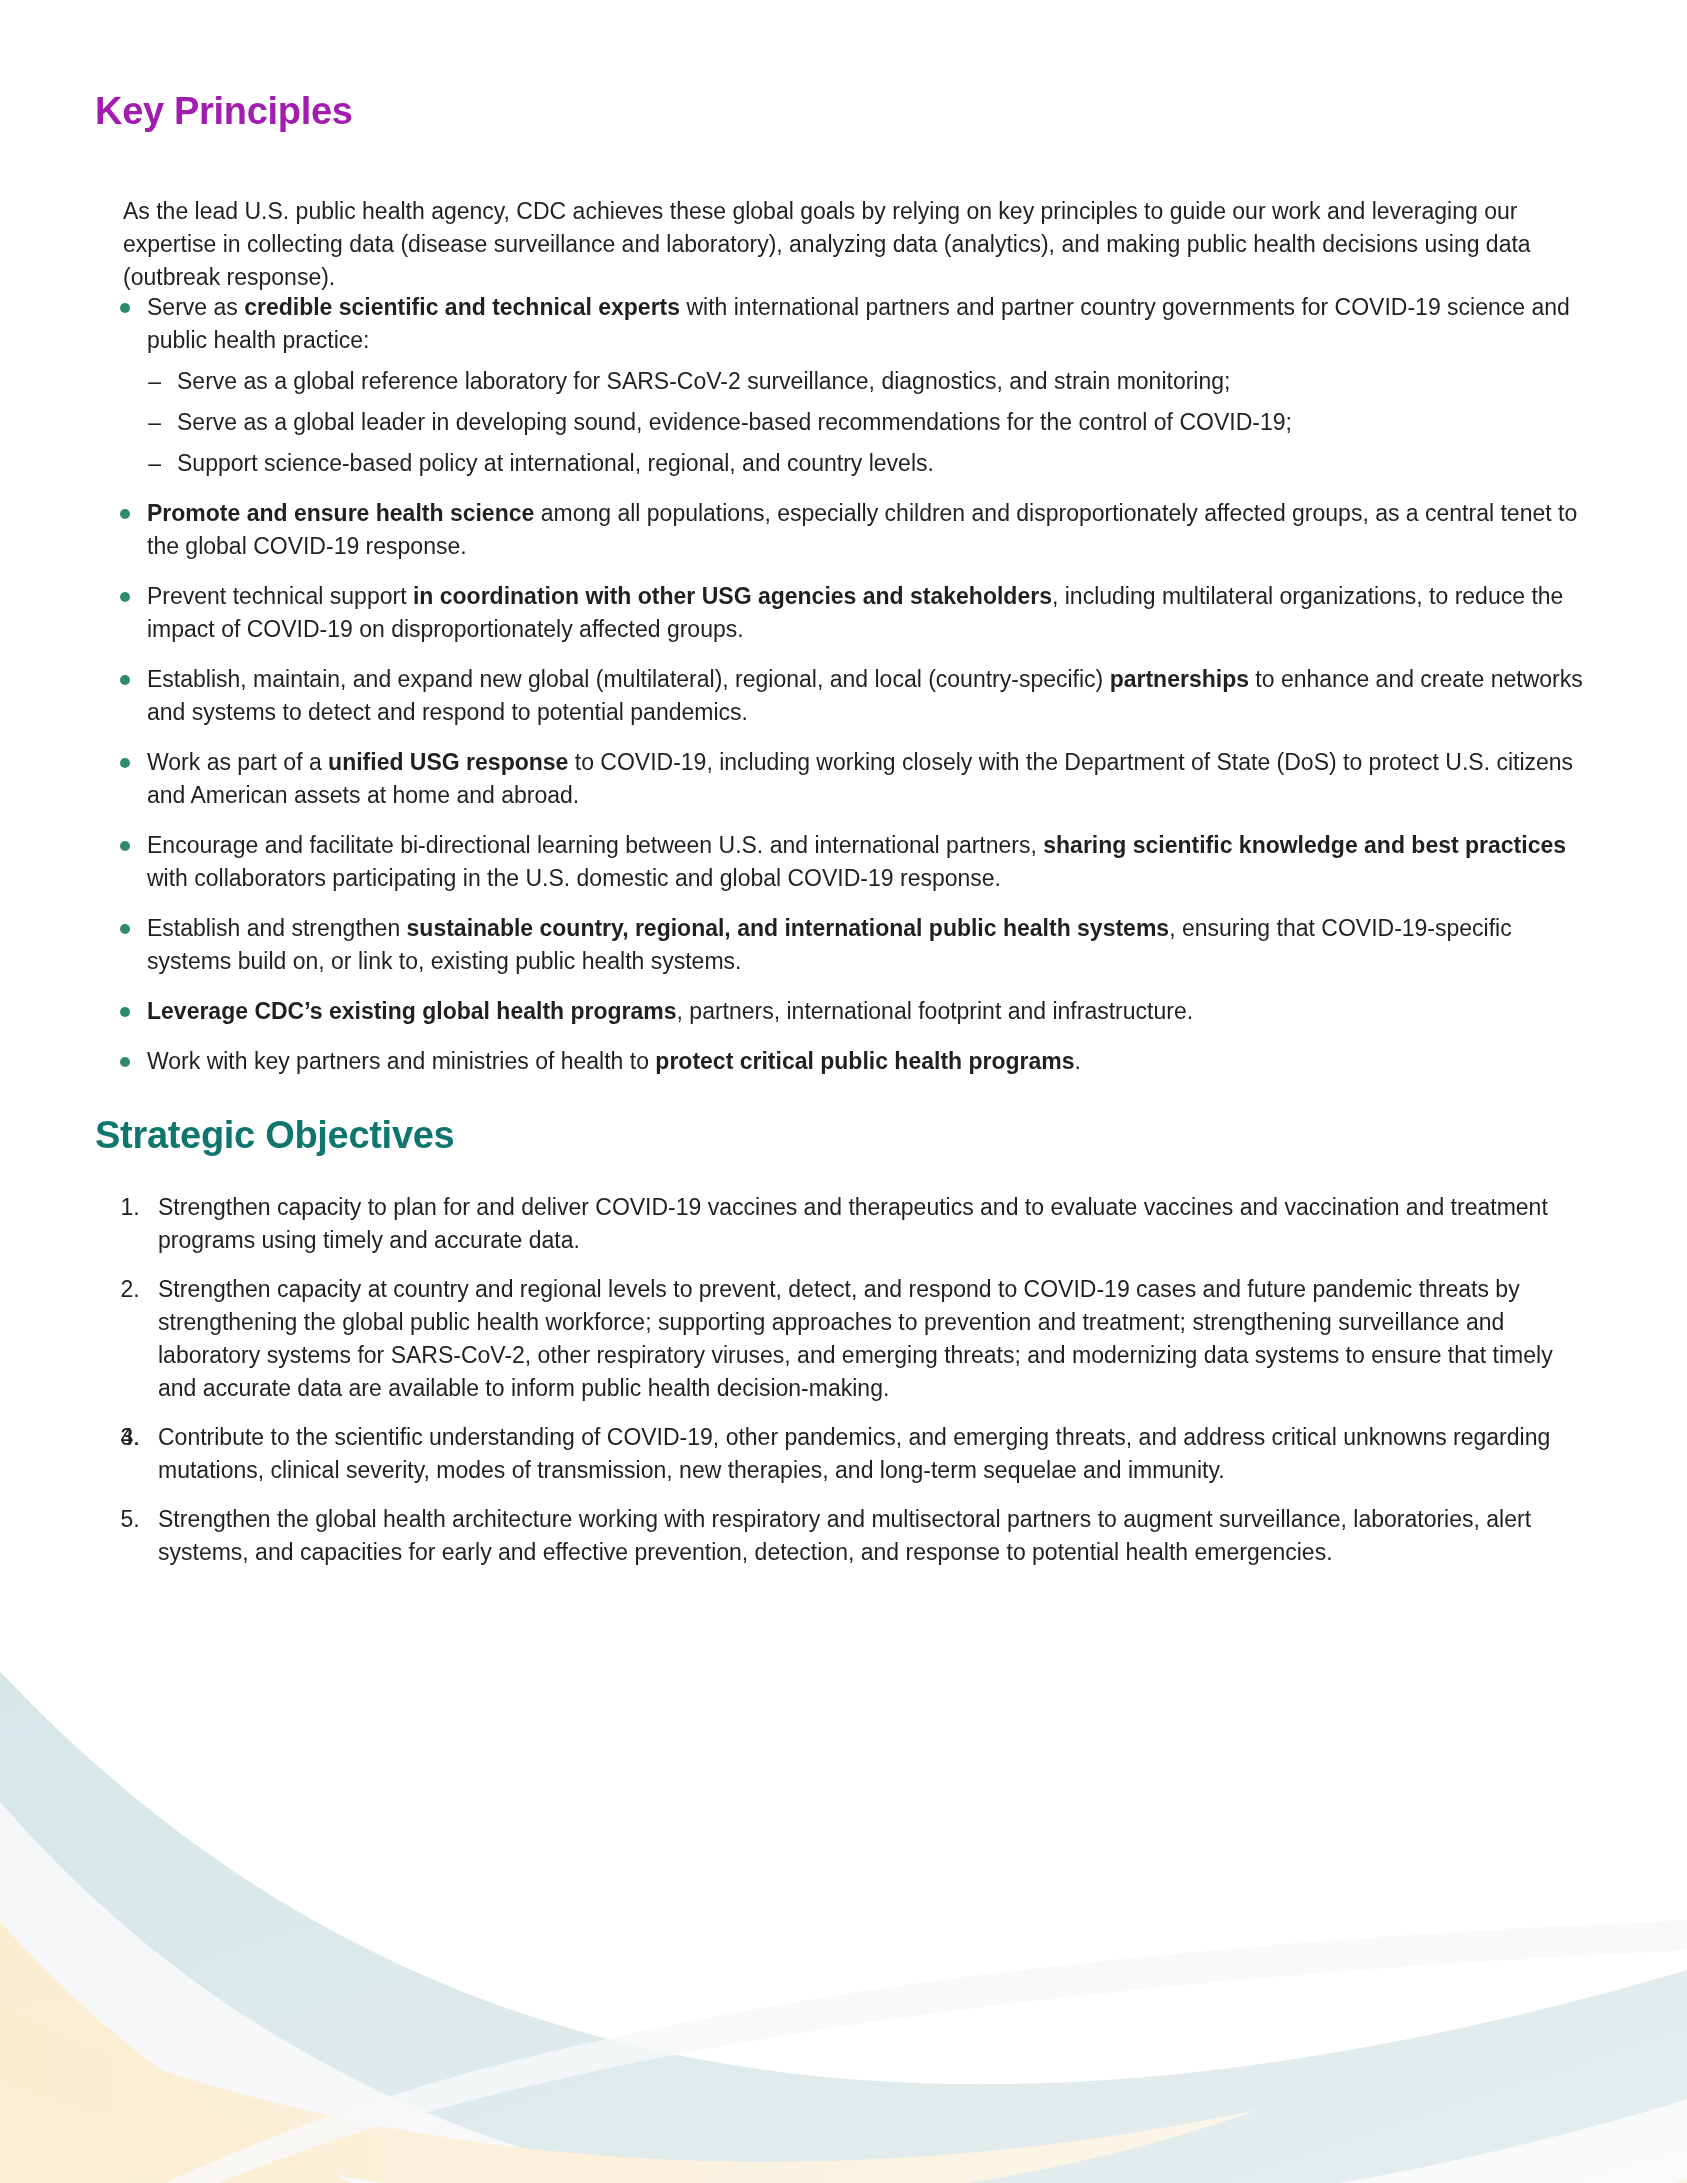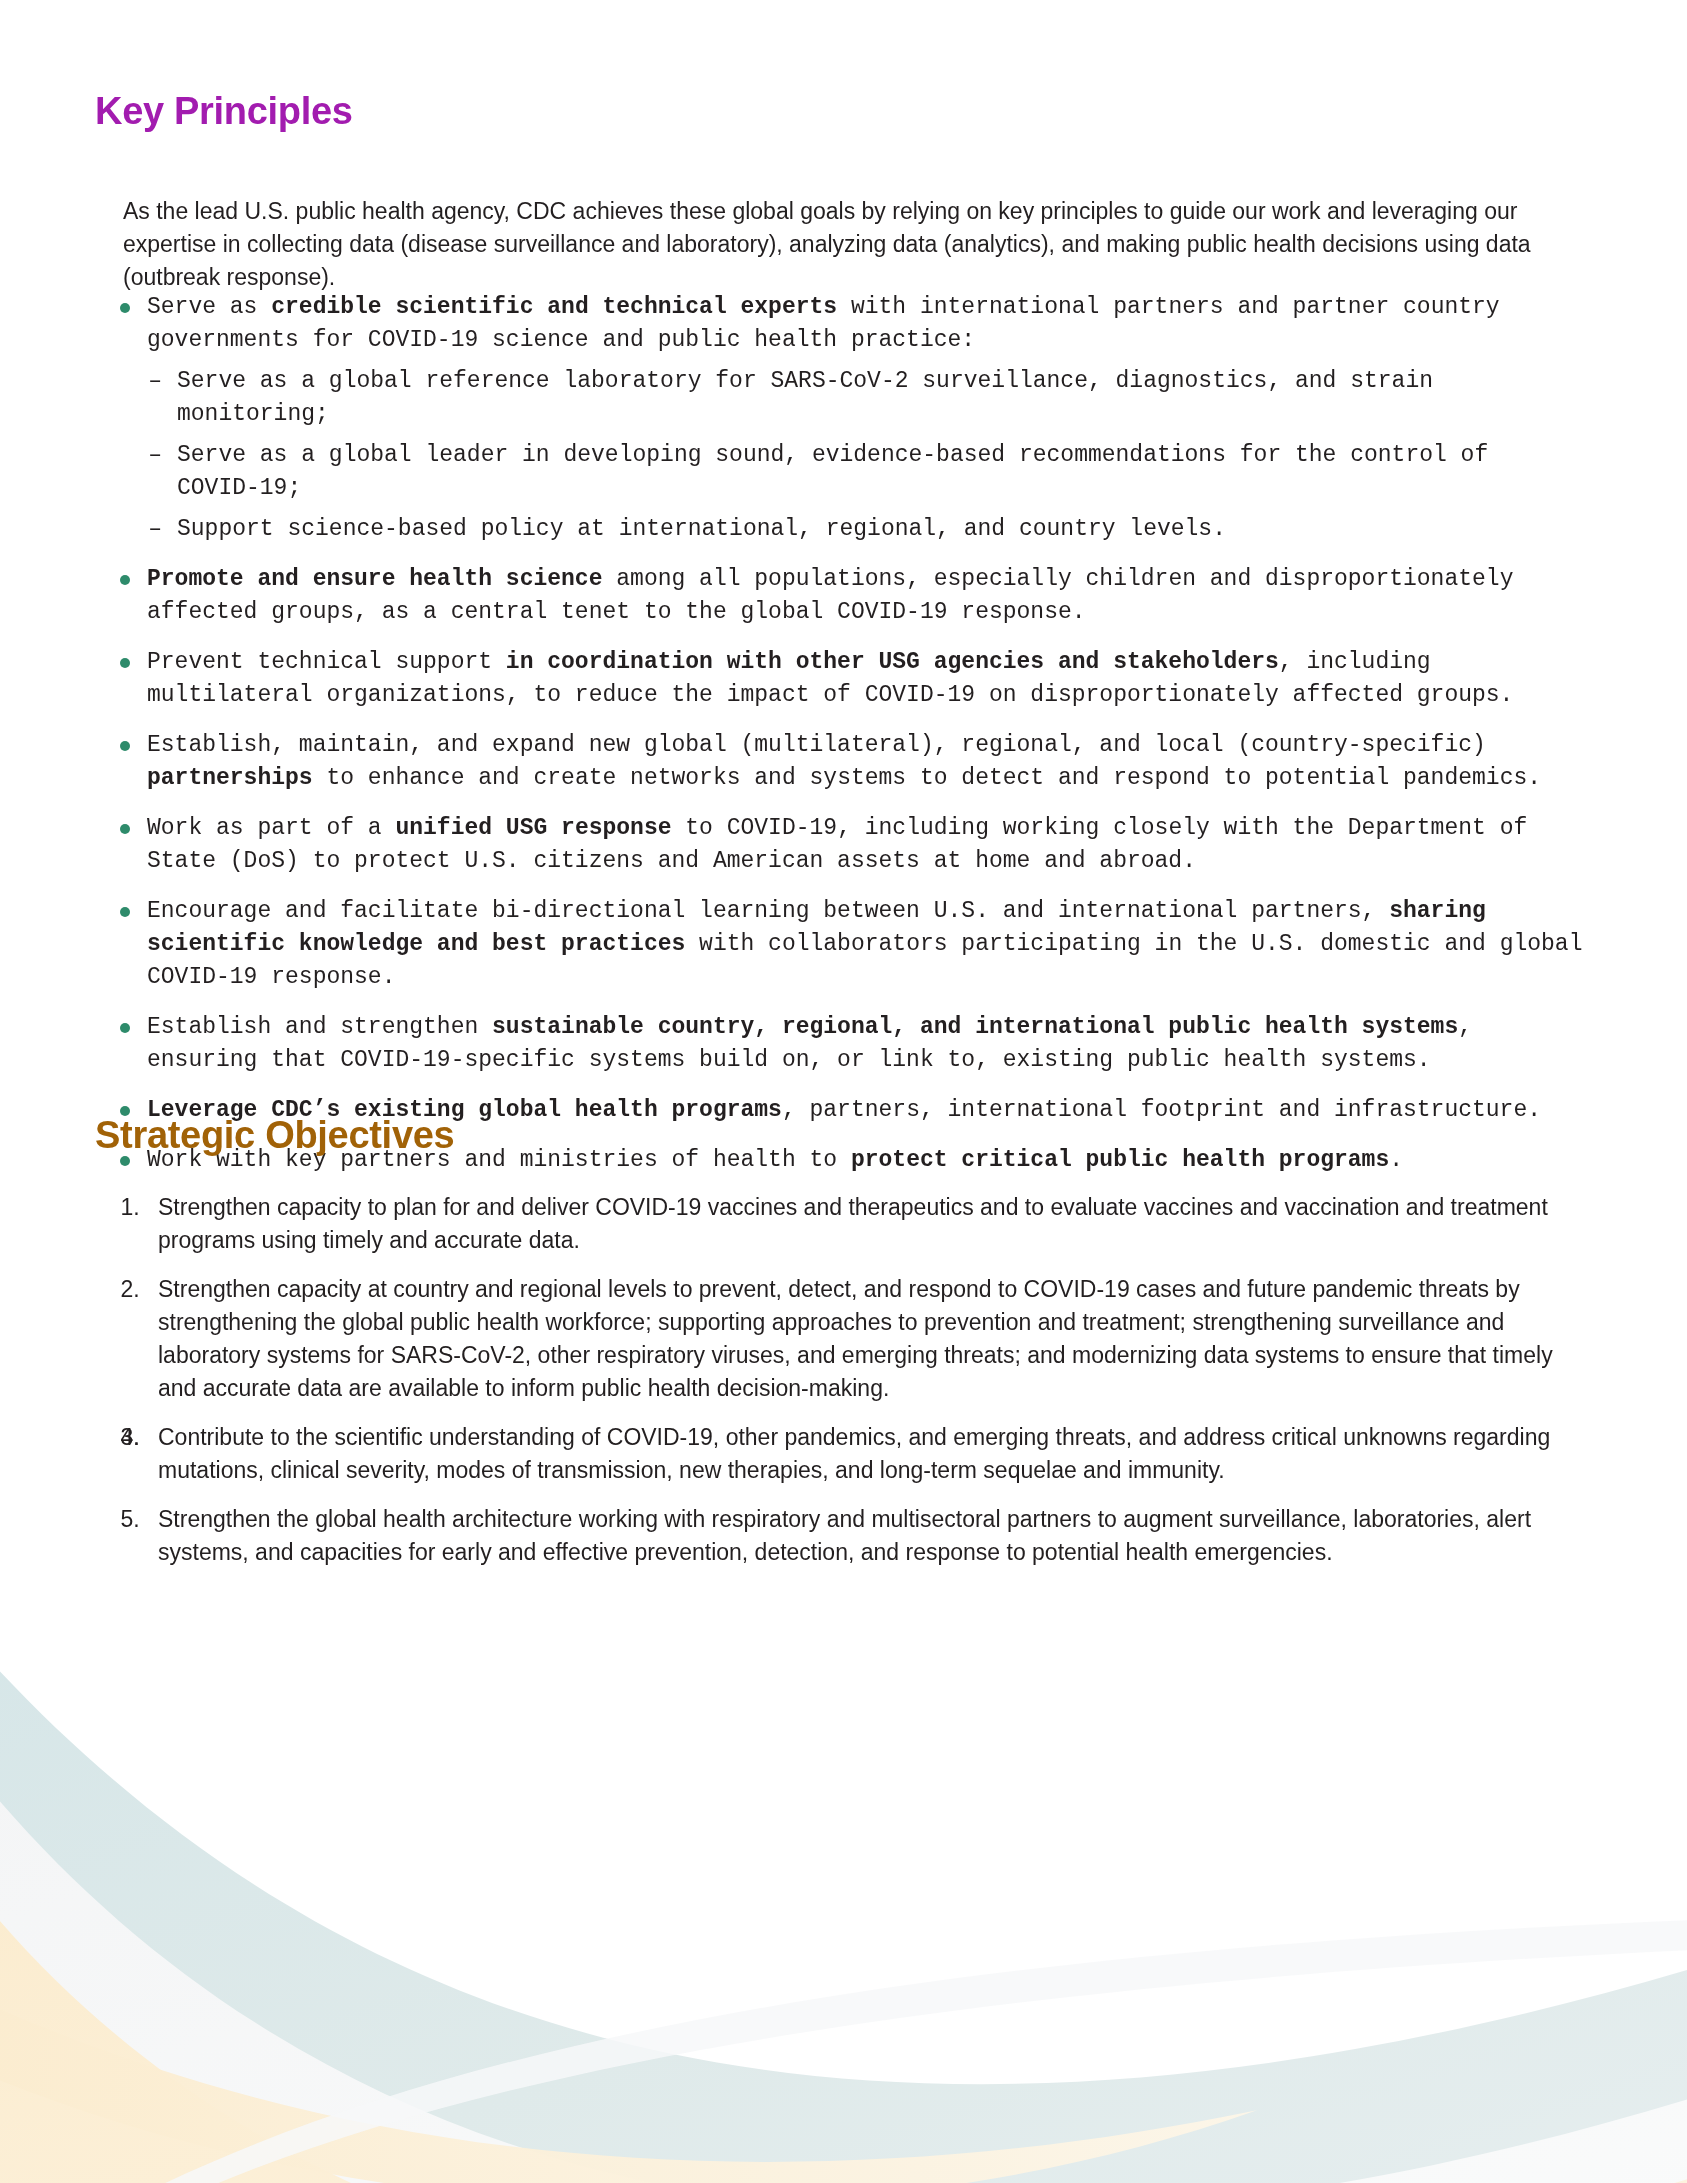--- a/index.html
+++ b/index.html
@@ -67,21 +67,20 @@
     margin: 0;
     padding: 0;
     list-style: none;
   }
   ul.principles > li {
     position: relative;
     padding-left: 52px;
     font-size: 23px;
     line-height: 33px;
     margin-bottom: 17px;
-    font-family: Liberation Mono, monospace;
   }
   ul.principles > li > .dot {
     position: absolute;
     left: 25px;
     top: 12px;
     width: 10px;
     height: 10px;
     border-radius: 50%;
     background: #2e8b6b;
   }
@@ -217,21 +216,21 @@
         <li>
           <span class="dot" style="background: rgb(46, 139, 107);"></span>
           <span class="li-text"><b>Leverage CDC’s existing global health programs</b><span>, partners, international footprint and infrastructure.</span></span>
         </li>
         <li>
           <span class="dot" style="background: rgb(46, 139, 107);"></span>
           <span class="li-text"><span>Work with key partners and ministries of health to </span><b>protect critical public health programs</b><span>.</span></span>
         </li>
       </ul>
 
-    <h1 class="section-heading" id="strategic-objectives-heading" style="color: #a16207;">Strategic Objectives</h1>
+    <h1 class="section-heading" id="strategic-objectives-heading" style="color: #0f766e;">Strategic Objectives</h1>
 
     <ol class="objectives" id="objectives-list">
         <li><span class="num">1.</span><span>Strengthen capacity to plan for and deliver COVID-19 vaccines and therapeutics and to evaluate vaccines and vaccination and treatment programs using timely and accurate data.</span></li>
         <li><span class="num">2.</span><span>Strengthen capacity at country and regional levels to prevent, detect, and respond to COVID-19 cases and future pandemic threats by strengthening the global public health workforce; supporting approaches to prevention and treatment; strengthening surveillance and laboratory systems for SARS-CoV-2, other respiratory viruses, and emerging threats; and modernizing data systems to ensure that timely and accurate data are available to inform public health decision-making.</span></li>
         <li><span class="num">3.</span></li>
         <li><span class="num">4.</span><span>Contribute to the scientific understanding of COVID-19, other pandemics, and emerging threats, and address critical unknowns regarding mutations, clinical severity, modes of transmission, new therapies, and long-term sequelae and immunity.</span></li>
         <li><span class="num">5.</span><span>Strengthen the global health architecture working with respiratory and multisectoral partners to augment surveillance, laboratories, alert systems, and capacities for early and effective prevention, detection, and response to potential health emergencies.</span></li>
       </ol>
 
   </div>

